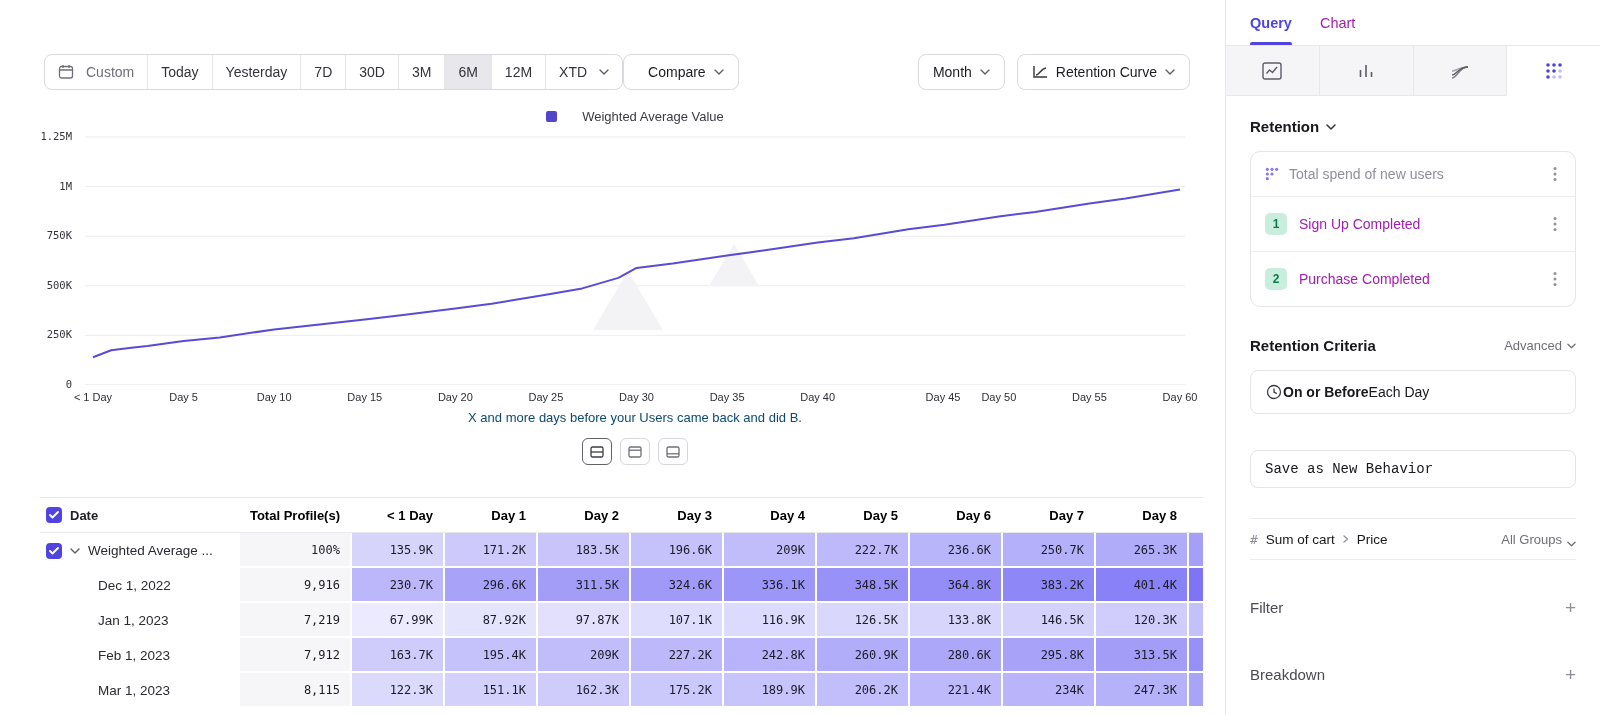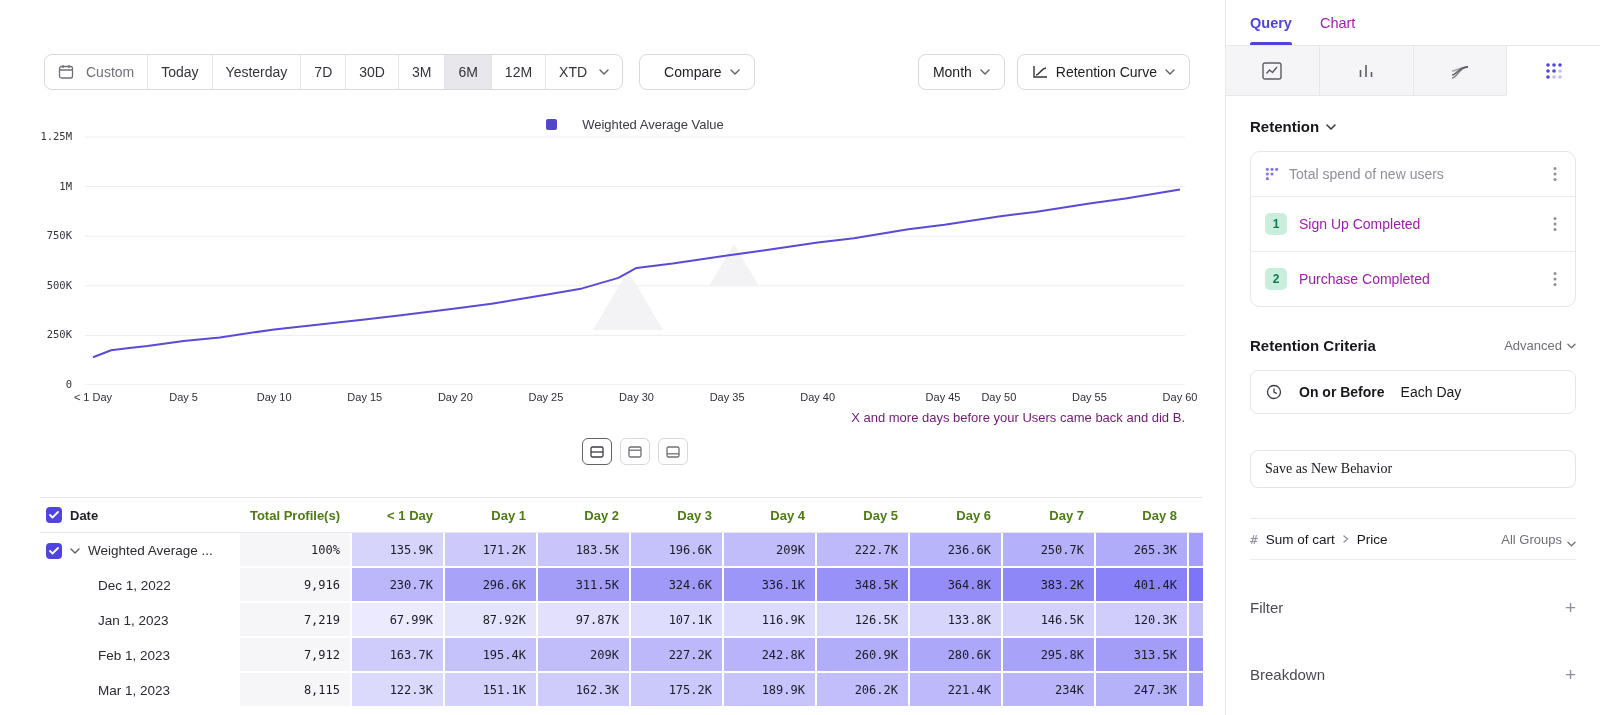--- a/index.html
+++ b/index.html
@@ -12,49 +12,49 @@
   .toolbar{position:absolute;left:44px;top:54px;width:1146px;display:flex;align-items:center;}
   .seg{display:flex;border:1px solid #d9d9de;border-radius:8px;height:36px;background:#fff;overflow:hidden;box-sizing:border-box;}
   .seg-item{display:flex;align-items:center;gap:12px;padding:0 13px;font-size:14px;color:#33333a;
     border-right:1px solid #e6e6ea;cursor:pointer;white-space:nowrap;}
   .seg-item:last-child{border-right:none;}
   .seg-item.custom span{color:#6f6f78;}
   .seg-item.active{background:#e7e7ec;}
   .btn{height:36px;box-sizing:border-box;border:1px solid #d9d9de;border-radius:8px;background:#fff;
     display:inline-flex;align-items:center;gap:8px;padding:0 14px;font-size:14px;color:#1c1c21;
     font-family:inherit;cursor:pointer;white-space:nowrap;}
-  .compare{margin-left:16px;padding-left:24px;}
+  .compare{padding-left:24px;}
   .toolbar-right{margin-left:auto;display:flex;gap:12px;}
   .chev{flex:none;}
 
   
-  .legend{position:absolute;top:117px;left:85px;width:1100px;display:flex;justify-content:center;
+  .legend{position:absolute;top:109px;left:85px;width:1100px;display:flex;justify-content:center;
     align-items:center;gap:25px;font-size:13px;color:#3a3a42;}
   .swatch{width:11px;height:11px;border-radius:2px;background:#5245cc;flex:none;}
   .chart-area{position:absolute;left:85px;top:130px;width:1100px;height:255px;}
   .chart-area svg{position:absolute;left:0;top:0;}
   .ylab{position:absolute;left:0;width:72px;text-align:right;font-family:"DejaVu Sans Mono",monospace;
     font-size:10.5px;color:#33333b;}
   .xlab{position:absolute;top:391px;transform:translateX(-50%);font-size:11px;color:#2e2e35;white-space:nowrap;}
-  .caption{position:absolute;top:410px;left:85px;width:1100px;text-align:right;font-size:13px;color:#701a75;}
+  .caption{position:absolute;top:410px;left:85px;width:1100px;text-align:center;font-size:13px;color:#0c4a6e;}
 
   
   .toggles{position:absolute;top:438px;left:85px;width:1100px;display:flex;justify-content:center;gap:8px;}
   .toggle-btn{width:30px;height:27px;border:1px solid #d7d7dc;border-radius:6px;background:#fff;
     display:flex;align-items:center;justify-content:center;padding:0;cursor:pointer;}
   .toggle-btn.active{border-color:#62626b;}
 
   
   .rtable{position:absolute;top:497px;left:40px;}
   .trow{display:grid;grid-template-columns:200px 110px repeat(9,93px) 16px;height:35px;}
   .thead{height:34px;border-top:1px solid #e8e8ec;border-bottom:1px solid #e8e8ec;}
   .tcell{display:flex;align-items:center;box-sizing:border-box;overflow:hidden;}
   .date-cell{padding-left:6px;gap:8px;}
   .hlabel{font-size:13px;font-weight:700;color:#1f1f26;}
-  .num-head{justify-content:flex-end;padding-right:10px;font-size:13px;font-weight:700;color:#4d7c0f;}
+  .num-head{justify-content:flex-end;padding-right:10px;font-size:13px;font-weight:700;color:#000000;}
   .indent{padding-left:58px;}
   .row-label{font-size:13.5px;color:#2a2a31;white-space:nowrap;}
   .mono{font-family:"DejaVu Sans Mono",monospace;font-size:12px;color:#1b1b26;}
   .total-cell{justify-content:flex-end;padding-right:10px;background:#f6f6f8;
     border-bottom:2px solid #fff;}
   .val-cell{justify-content:flex-end;padding-right:10px;border-bottom:2px solid #fff;border-left:2px solid #fff;}
   .sliver{border-bottom:2px solid #fff;border-left:2px solid #fff;}
   .cb{width:16px;height:16px;border-radius:4px;background:#4f44e0;display:inline-flex;
     align-items:center;justify-content:center;flex:none;cursor:pointer;}
   .exp{display:inline-flex;flex:none;cursor:pointer;}
@@ -76,25 +76,25 @@
   .bc-title{flex:1;white-space:nowrap;overflow:hidden;text-overflow:ellipsis;}
   .kebab{display:inline-flex;padding:2px 4px;cursor:pointer;flex:none;}
   .step-row{border-top:1px solid #ececf0;height:54px;display:flex;align-items:center;gap:12px;padding:0 14px;}
   .badge{width:22px;height:22px;border-radius:5px;background:#c9eedd;color:#0f7a52;font-size:12px;font-weight:700;
     display:flex;align-items:center;justify-content:center;flex:none;}
   .step-label{flex:1;font-size:14px;color:#a21caf;font-weight:500;}
   .criteria-row{margin-top:30px;display:flex;align-items:center;justify-content:space-between;}
   .criteria-heading{font-size:15px;font-weight:700;color:#17171c;}
   .advanced{display:flex;align-items:center;gap:5px;font-size:13px;color:#6f6f78;cursor:pointer;}
   .criteria-card{margin-top:16px;height:44px;box-sizing:border-box;border:1px solid #e5e5ea;border-radius:8px;
-    display:flex;align-items:center;gap:16px;padding:0 14px;cursor:pointer;}
+    display:flex;align-items:center;gap:0;padding:0 14px;cursor:pointer;}
   .cond{font-size:14px;font-weight:700;color:#17171c;}
   .window{font-size:14px;color:#17171c;}
   .save-btn{margin-top:36px;width:100%;height:38px;box-sizing:border-box;border:1px solid #e3e3e8;border-radius:8px;
-    background:#fff;text-align:left;padding:0 14px;font-size:14px;font-weight:500;color:#17171c;font-family:Liberation Serif, serif;cursor:pointer;}
+    background:#fff;text-align:left;padding:0 14px;font-size:14px;font-weight:500;color:#17171c;font-family:Liberation Mono, monospace;cursor:pointer;}
   .metric-row{margin-top:30px;height:40px;border-top:1px solid #ececf0;border-bottom:1px solid #ececf0;
     display:flex;align-items:center;gap:8px;cursor:pointer;}
   .hash{font-family:"DejaVu Sans Mono",monospace;font-size:13px;color:#8f8f99;}
   .metric-name{font-size:13.5px;font-weight:500;color:#17171c;}
   .metric-prop{font-size:13.5px;font-weight:500;color:#17171c;}
   .metric-right{margin-left:auto;display:flex;align-items:flex-end;gap:5px;font-size:13px;color:#6f6f78;}
   .section-row{margin-top:38px;display:flex;align-items:center;justify-content:space-between;}
   .section-row.second{margin-top:48px;}
   .section-label{font-size:15px;color:#4a4a52;font-weight:500;}
   .plus{font-size:19px;color:#8f8f99;line-height:1;cursor:pointer;}

